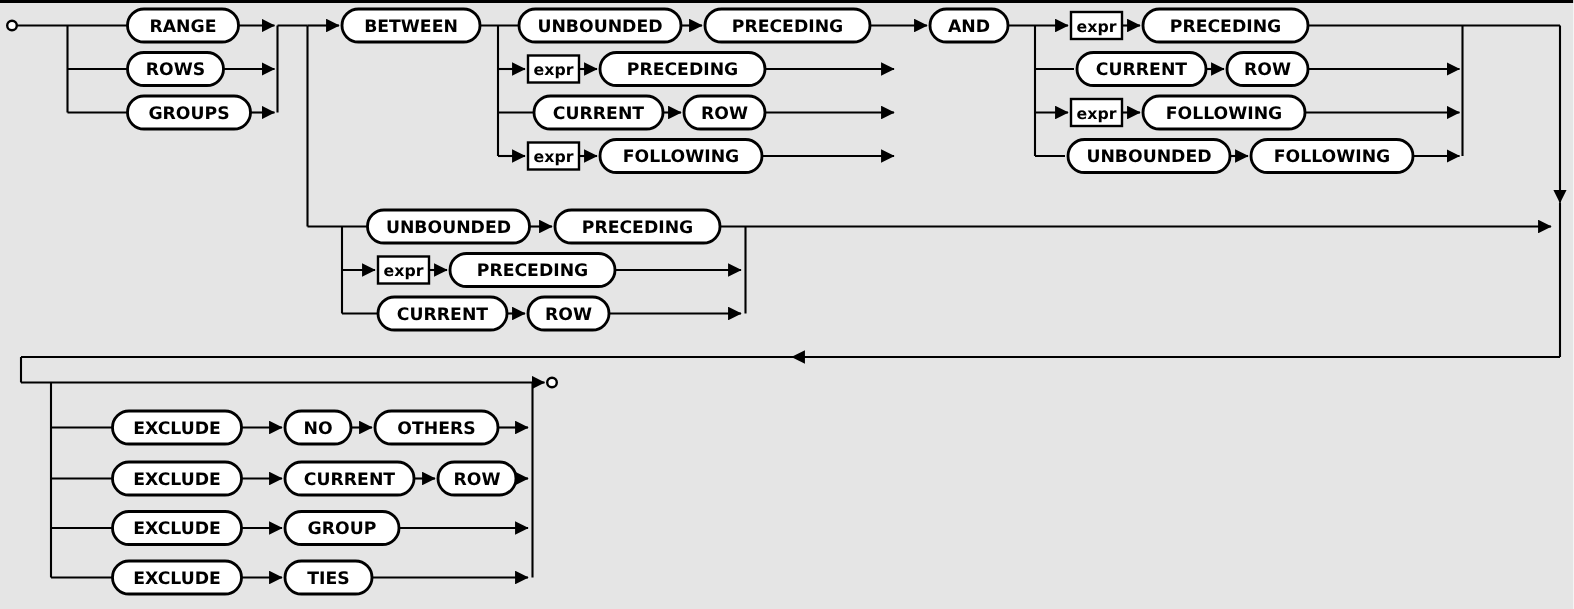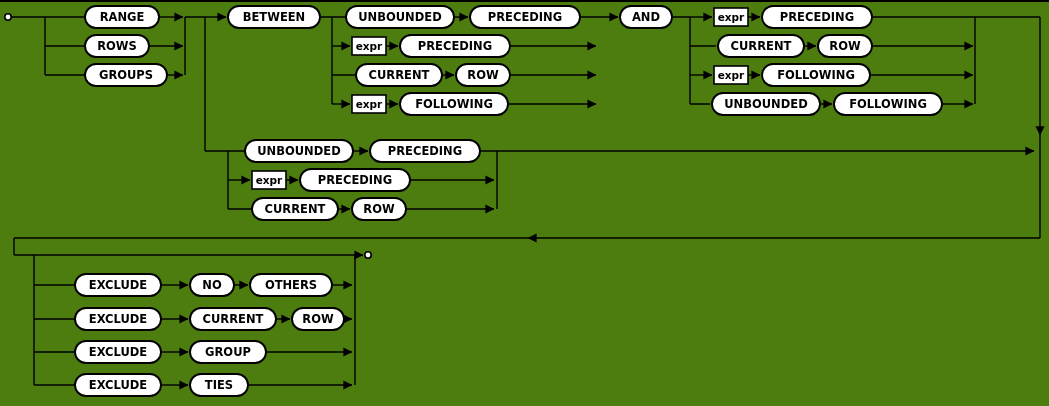--- a/index.html
+++ b/index.html
@@ -1,16 +1,16 @@
 <!DOCTYPE html>
 <html><head>
 <meta charset="utf-8">
 <style>
   html,body { margin:0; padding:0; background:#ffffff; }
-  .page { position:relative; width:1049px; height:406px; background:#4d7c0f; overflow:hidden; }
+  .page { position:relative; width:1049px; height:406px; background:#e5e5e5; overflow:hidden; }
   svg { display:block; }
   .c { fill:none; stroke:#000000; stroke-width:1.4; }
   .topline { fill:none; stroke:#000000; stroke-width:2; }
   .pill { fill:#ffffff; stroke:#000000; stroke-width:1.9; }
   .nt { fill:#ffffff; stroke:#000000; stroke-width:1.6; }
   .dot { fill:#ffffff; stroke:#000000; stroke-width:1.6; }
   .lbl { font-family:"DejaVu Sans","Liberation Sans",sans-serif; font-weight:bold; font-size:11.5px; text-anchor:middle; fill:#000000; }
   .lbl-sm { font-size:10.5px; }
 </style>
 </head>

